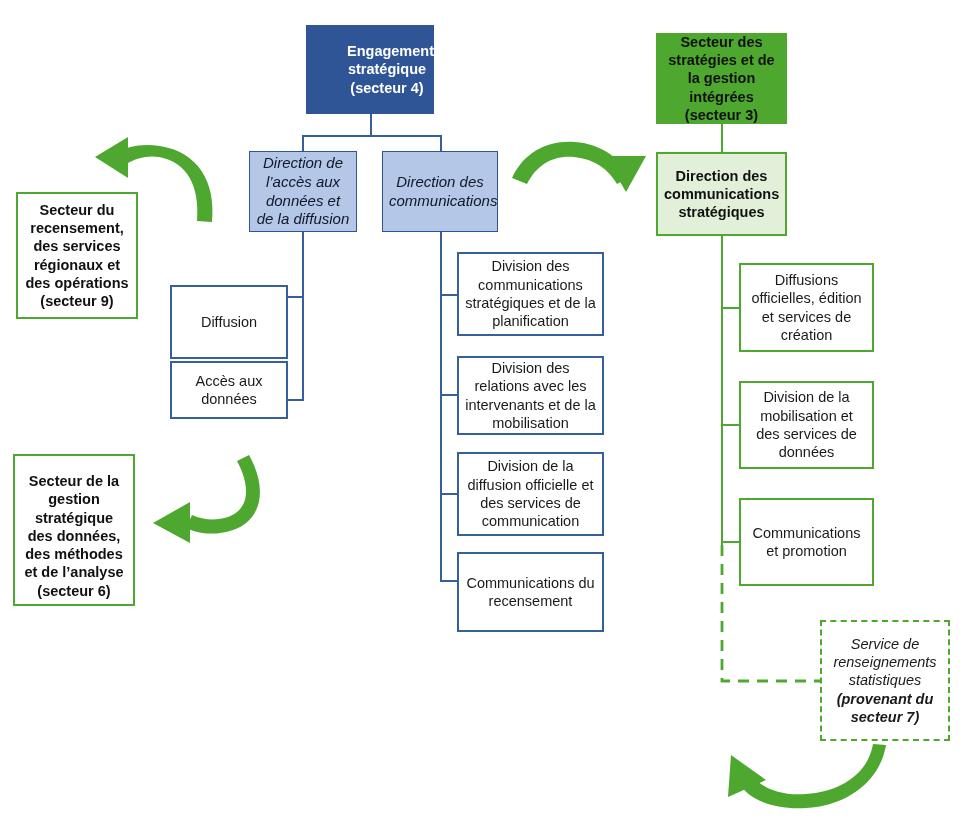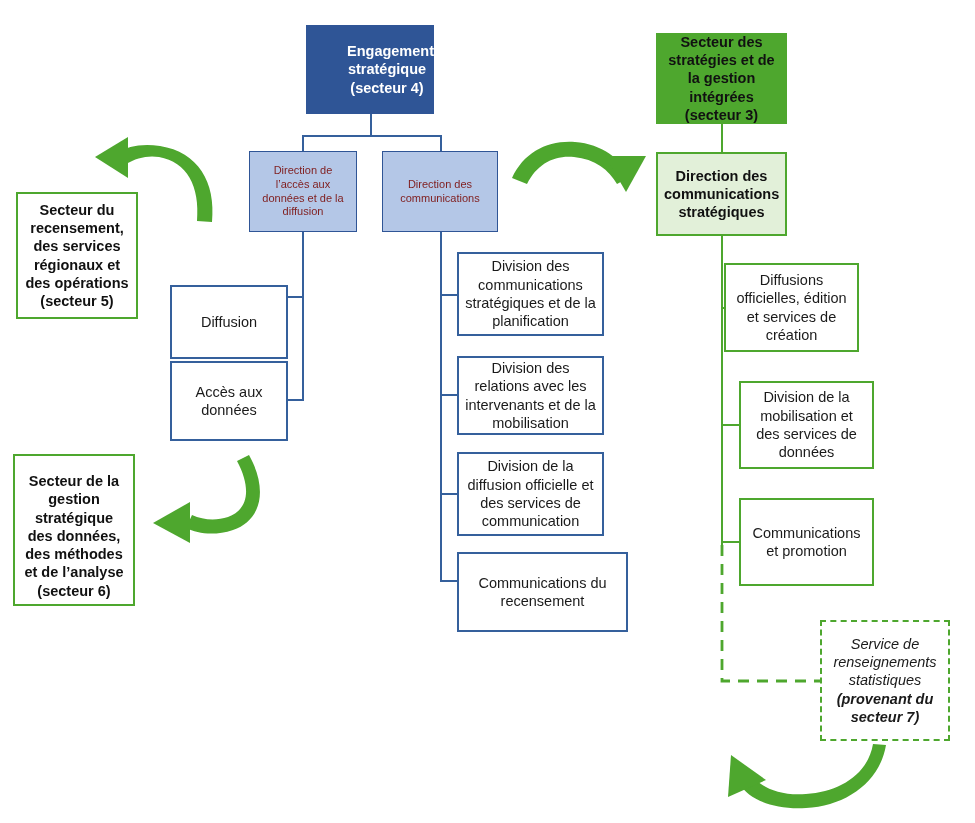--- a/index.html
+++ b/index.html
@@ -31,22 +31,23 @@
   .n-root{
     background:#2f5596;
     border:1px solid #2f5596;
     color:#ffffff;
     font-weight:bold;
     font-size:14.5px;
   }
   .n-dir-blue{
     background:#b4c7e7;
     border:1.6px solid #2f5596;
-    color:#7f1d1d;
-    font-size:11px;
+    color:#0f172a;
+    font-size:15px;
+    font-style:italic;
   }
   .n-leaf-blue{
     background:#ffffff;
     border:2.2px solid #35609c;
     color:#1a1a1a;
     font-size:14.5px;
   }
 
   
   .n-sector-green{
@@ -197,68 +198,68 @@
   </div>
 
   <div class="node n-dir-blue" style="left:382px; top:151px; width:116px; height:81px;">
     <span>Direction des communications</span>
   </div>
 
   <div class="node n-leaf-blue" style="left:170px; top:259px; width:118px; height:74px;margin-top:26px;">
     <span>Diffusion</span>
   </div>
 
-  <div class="node n-leaf-blue" style="left:170px; top:361px; width:118px; height:80px;">
+  <div class="node n-leaf-blue" style="left:170px; top:361px; width:118px; height:58px;">
     <span>Accès aux données</span>
   </div>
 
   <div class="node n-leaf-blue" style="left:457px; top:252px; width:147px; height:84px;">
     <span>Division des communications stratégiques et de la planification</span>
   </div>
 
   <div class="node n-leaf-blue" style="left:457px; top:356px; width:147px; height:79px;">
     <span>Division des relations avec les intervenants et de la mobilisation</span>
   </div>
 
   <div class="node n-leaf-blue" style="left:457px; top:452px; width:147px; height:84px;">
     <span>Division de la diffusion officielle et des services de communication</span>
   </div>
 
-  <div class="node n-leaf-blue" style="left:457px; top:552px; width:171px; height:80px;text-align:center;">
+  <div class="node n-leaf-blue" style="left:457px; top:552px; width:147px; height:80px;text-align:center;">
     <span>Communications du recensement</span>
   </div>
 
   <div class="node n-sector-green" style="left:656px; top:25px; width:131px; height:91px;margin-top:8px;">
     <span>Secteur des stratégies et de la gestion intégrées (secteur 3)</span>
   </div>
 
   <div class="node n-dir-green" style="left:656px; top:152px; width:131px; height:84px;">
     <span>Direction des communications stratégiques</span>
   </div>
 
-  <div class="node n-leaf-green" style="left:724px; top:263px; width:135px; height:89px;">
+  <div class="node n-leaf-green" style="left:739px; top:263px; width:135px; height:89px;">
     <span>Diffusions officielles, édition et services de création</span>
   </div>
 
   <div class="node n-leaf-green" style="left:739px; top:381px; width:135px; height:88px;">
     <span>Division de la mobilisation et des services de données</span>
   </div>
 
   <div class="node n-leaf-green" style="left:739px; top:498px; width:135px; height:88px;">
     <span>Communications et promotion</span>
   </div>
 
   <div class="node n-dashed-green" style="left:820px; top:620px; width:130px; height:121px; flex-direction:column;">
     <span>Service de</span>
     <span>renseignements</span>
     <span>statistiques</span>
     <span style="font-weight:bold;">(provenant du secteur 7)</span>
   </div>
 
   <div class="node n-outline-green" style="left:16px; top:192px; width:122px; height:127px;">
-    <span>Secteur du recensement, des services régionaux et des opérations (secteur 5)</span>
+    <span>Secteur du recensement, des services régionaux et des opérations (secteur 9)</span>
   </div>
 
   <div class="node n-outline-green" style="left:13px; top:454px; width:122px; height:152px;align-items:flex-end;">
     <span>Secteur de la gestion stratégique des données, des méthodes et de l’analyse (secteur 6)</span>
   </div>
 
 </div>
 
 </body></html>

